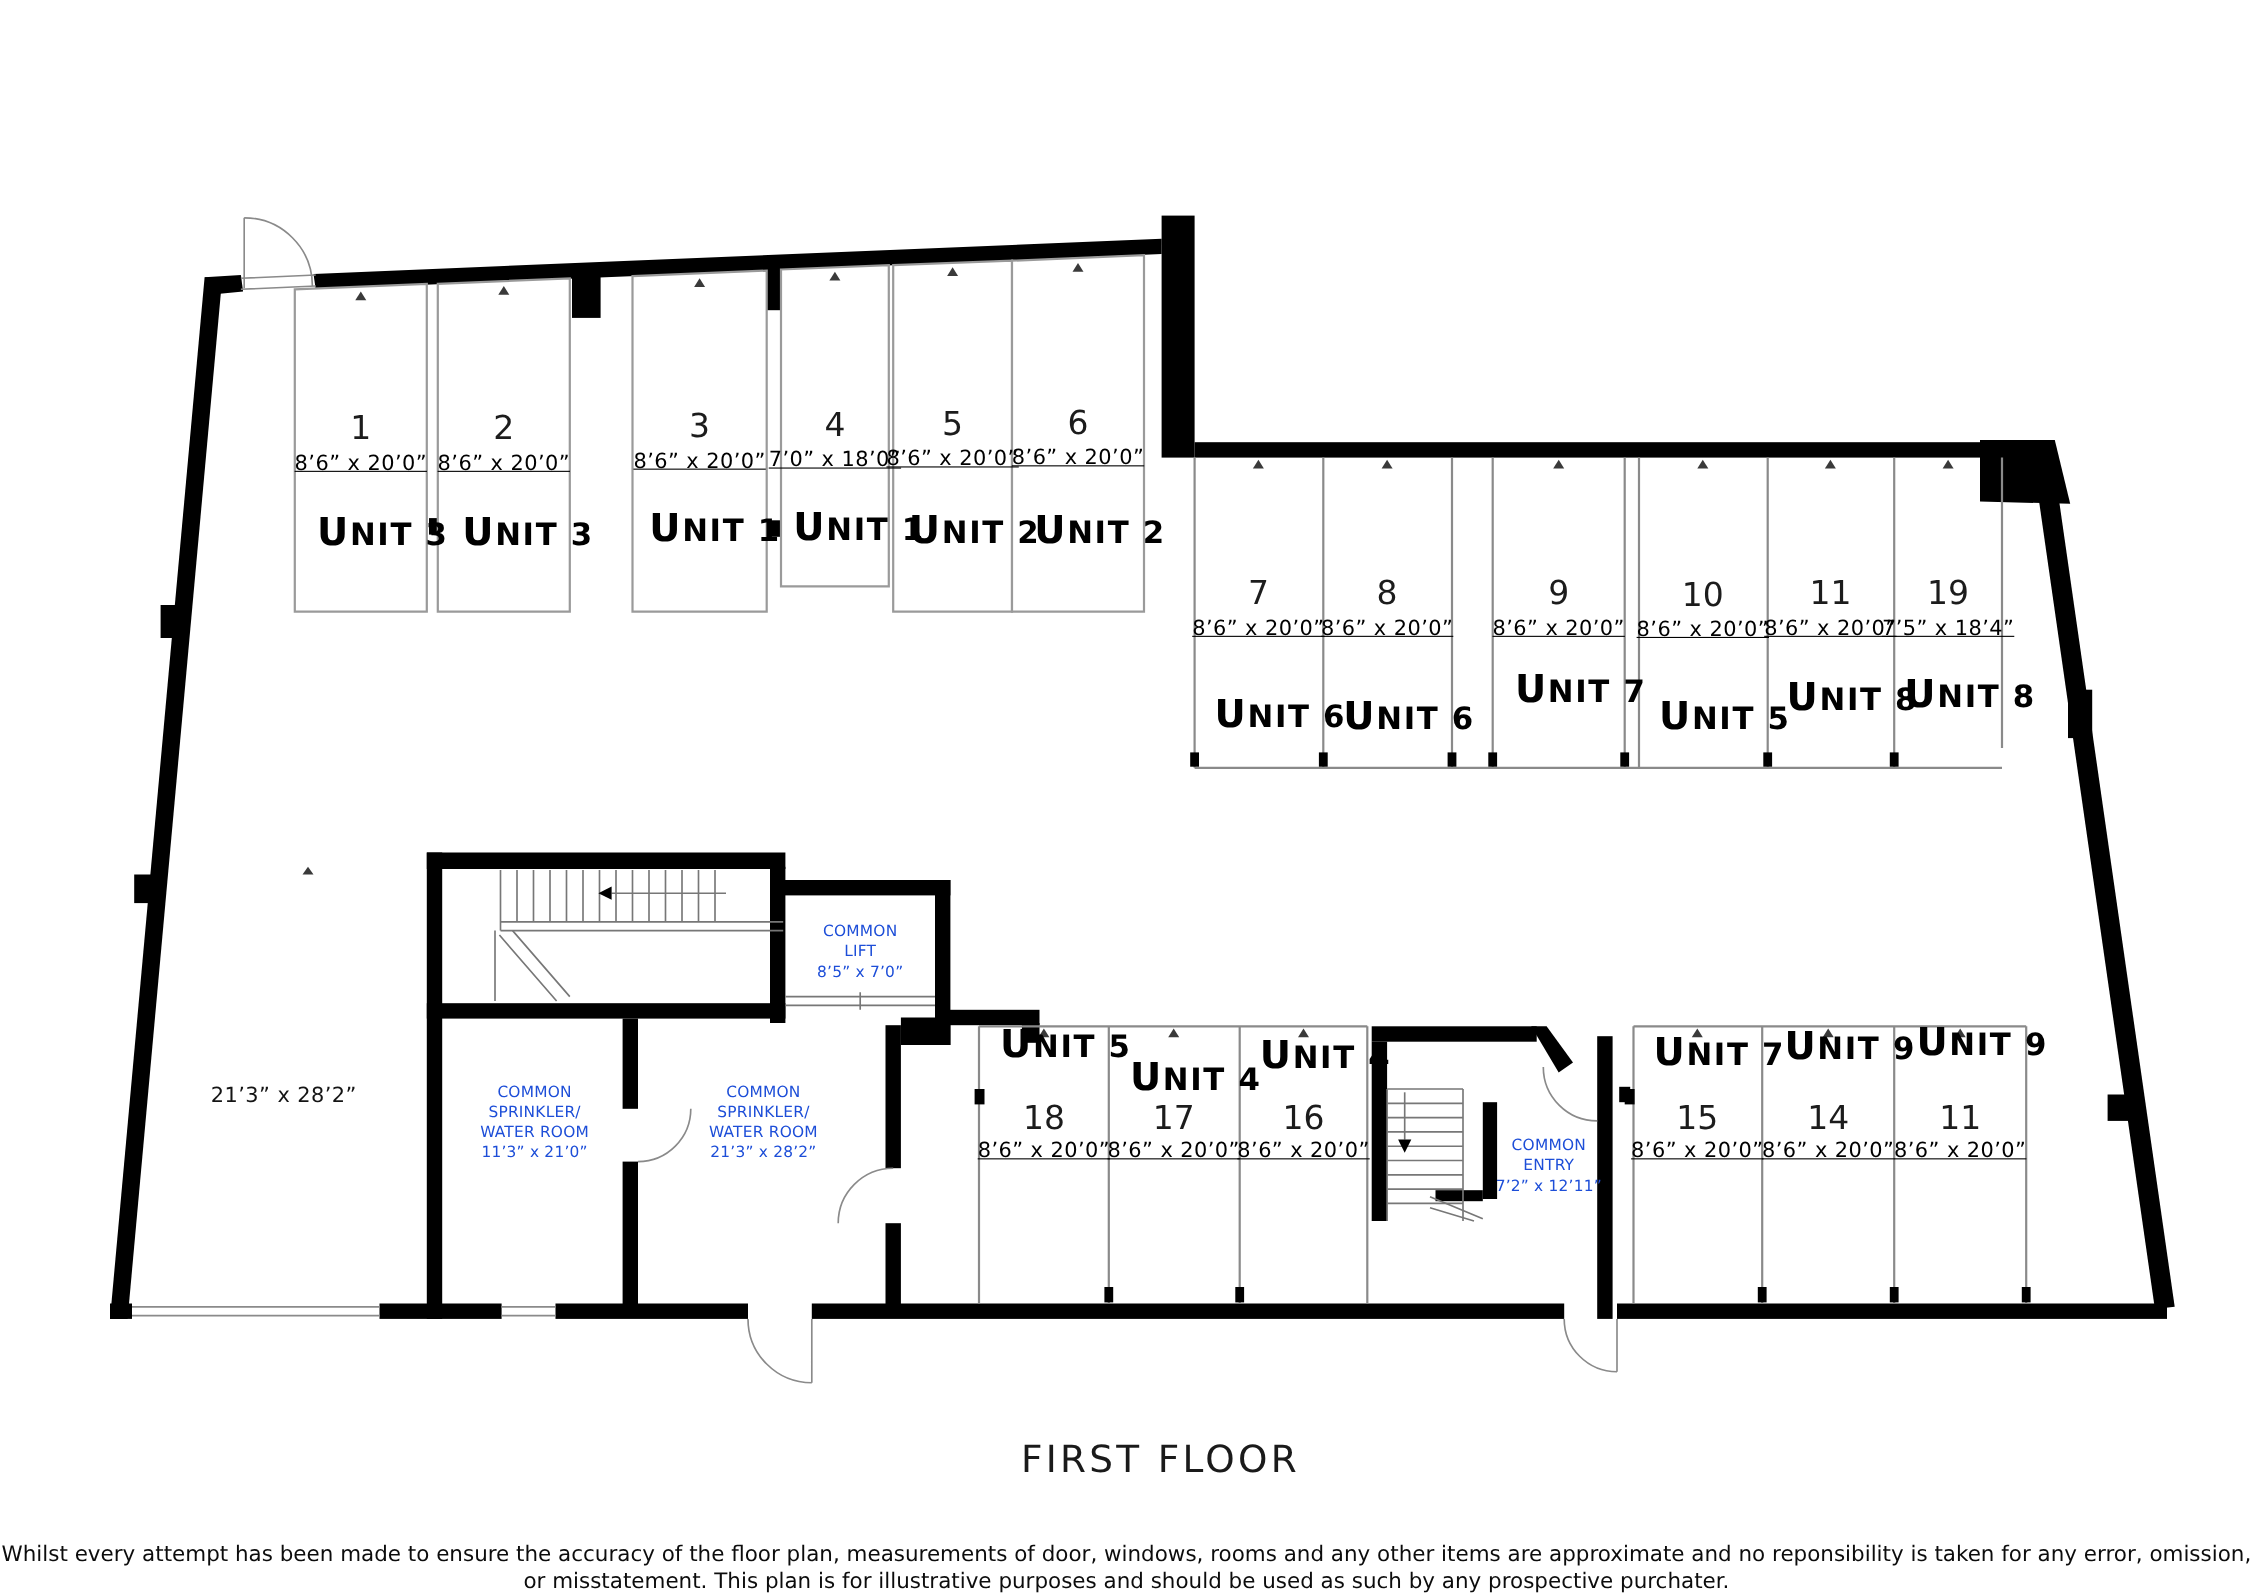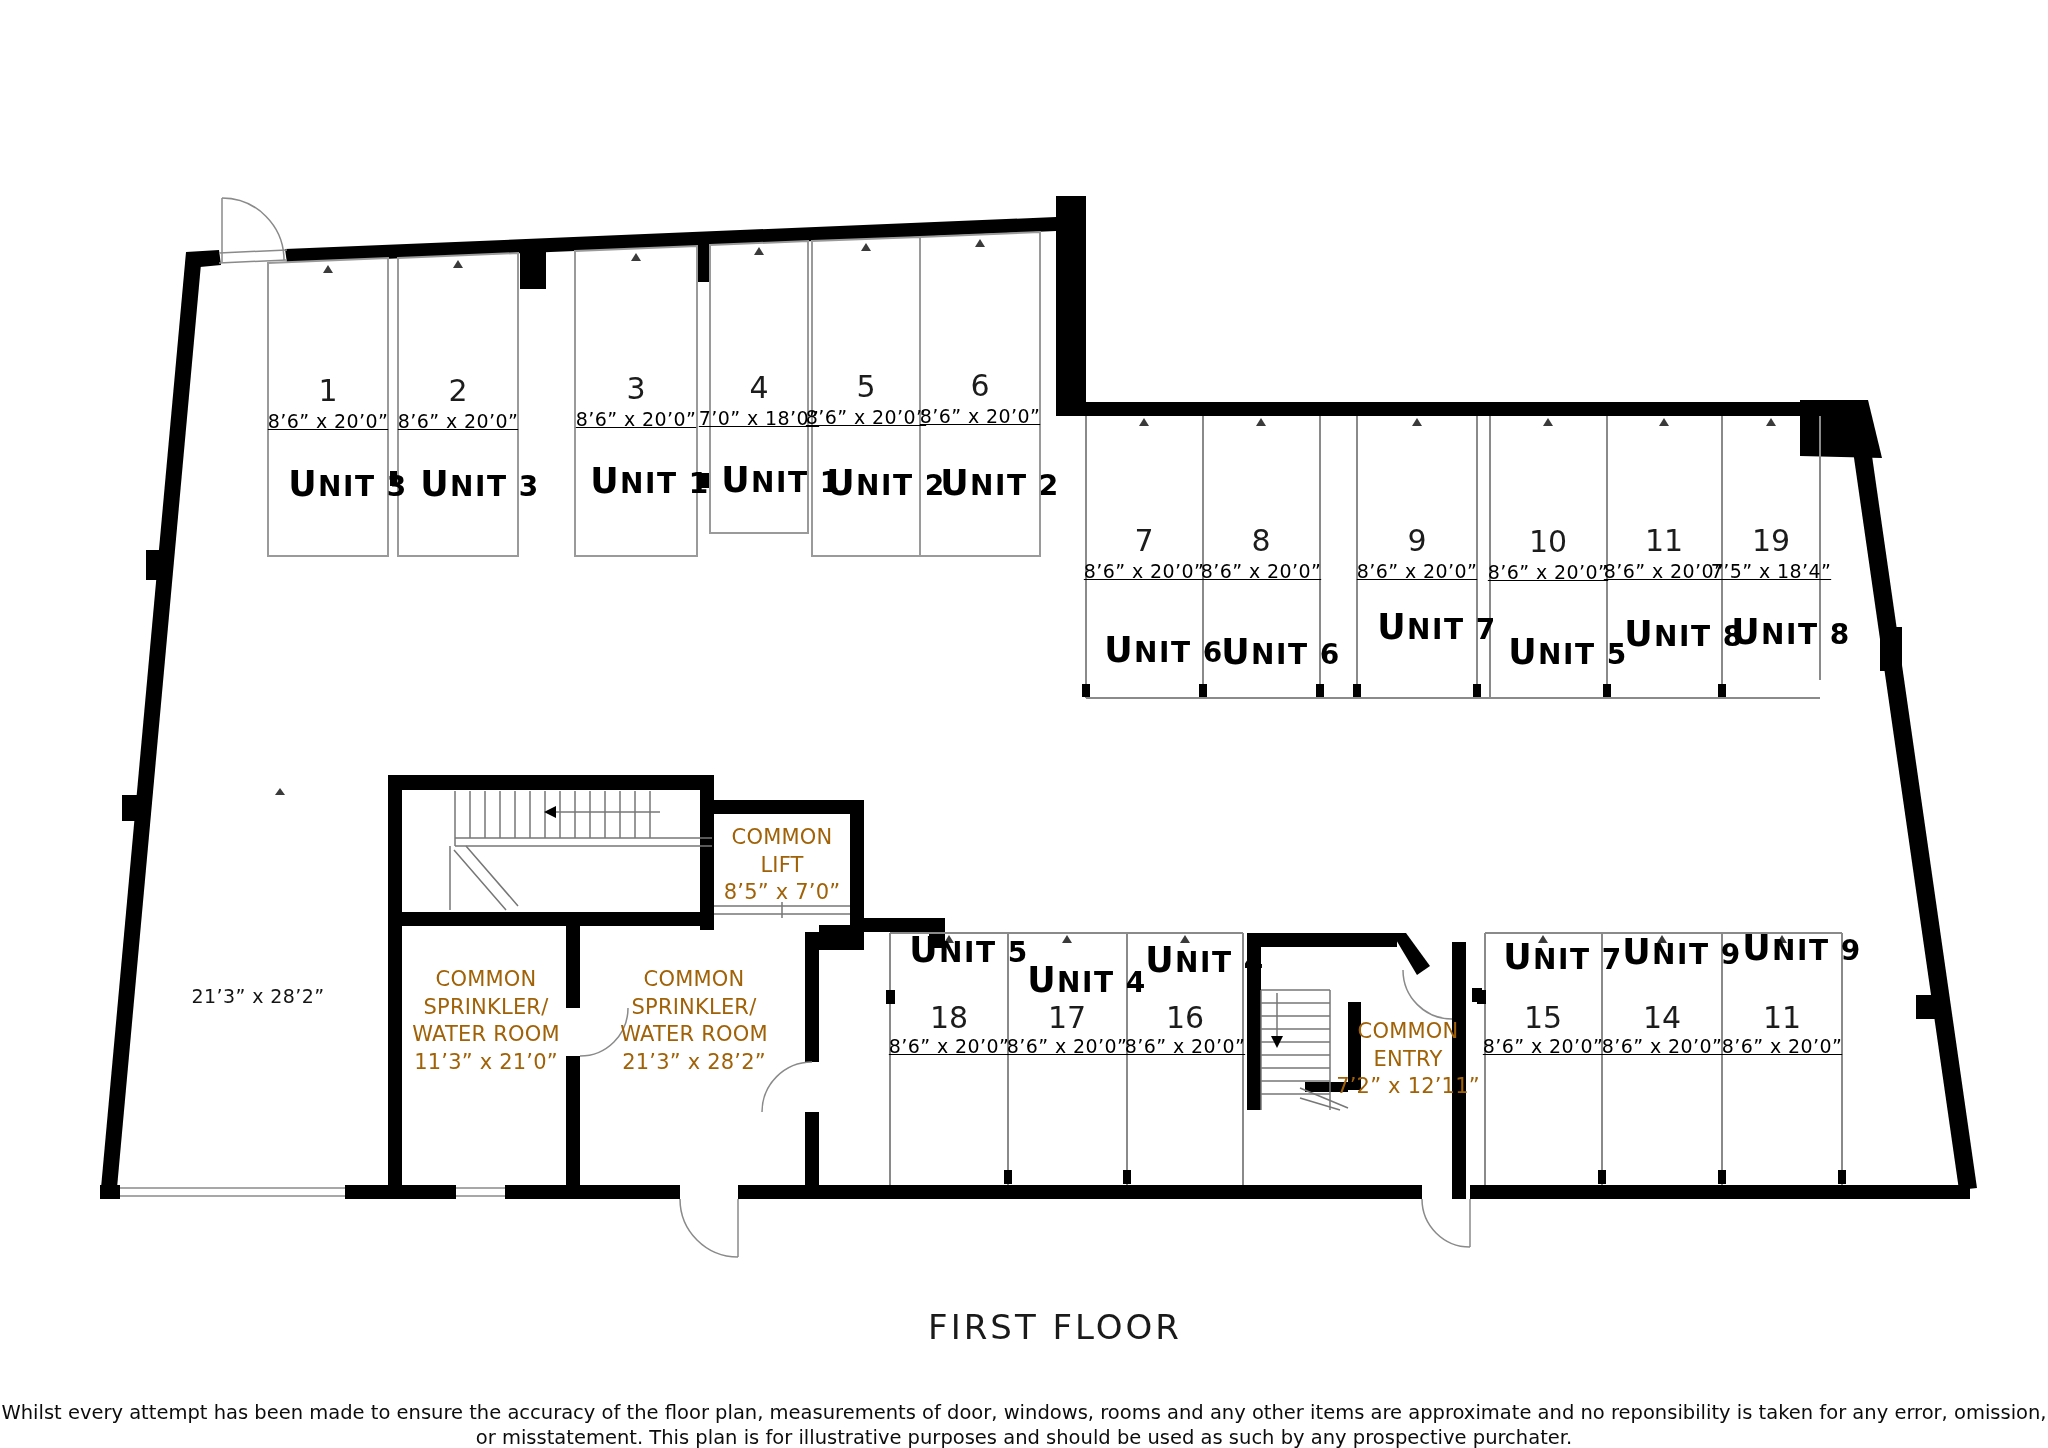--- a/index.html
+++ b/index.html
@@ -4,21 +4,21 @@
 <style>
   html,body{margin:0;padding:0;background:#ffffff;}
   #canvas{position:relative;width:2048px;height:1448px;background:#ffffff;overflow:hidden;
           font-family:"DejaVu Sans",sans-serif;color:#141414;}
   #geom{position:absolute;left:0;top:0;}
   .lbl{position:absolute;transform:translate(-50%,-50%);text-align:center;white-space:pre-line;}
   .n{font-size:30px;color:#1c1c1c;}
   .d{font-size:19px;letter-spacing:.4px;color:#000000;text-decoration:underline;}
   .u{font-size:28px;font-weight:700;letter-spacing:1.5px;color:#000;padding-left:40px;}
   .u::first-letter{font-size:35px;}
-  .r{font-size:21px;line-height:1.32;letter-spacing:.2px;color:#a16207;text-align:center;}
+  .r{font-size:14px;line-height:1.32;letter-spacing:.2px;color:#1d4ed8;text-align:center;}
   .od{font-size:19px;letter-spacing:.4px;}
   .title{font-size:34px;letter-spacing:3px;color:#1a1a1a;margin-top:44px;}
   .disc{position:absolute;left:0;right:0;text-align:center;transform:none;
         font-size:19.5px;line-height:1.3;color:#0c0c0c;}
 </style>
 </head>
 <body>
 
 <div id="canvas">
 

